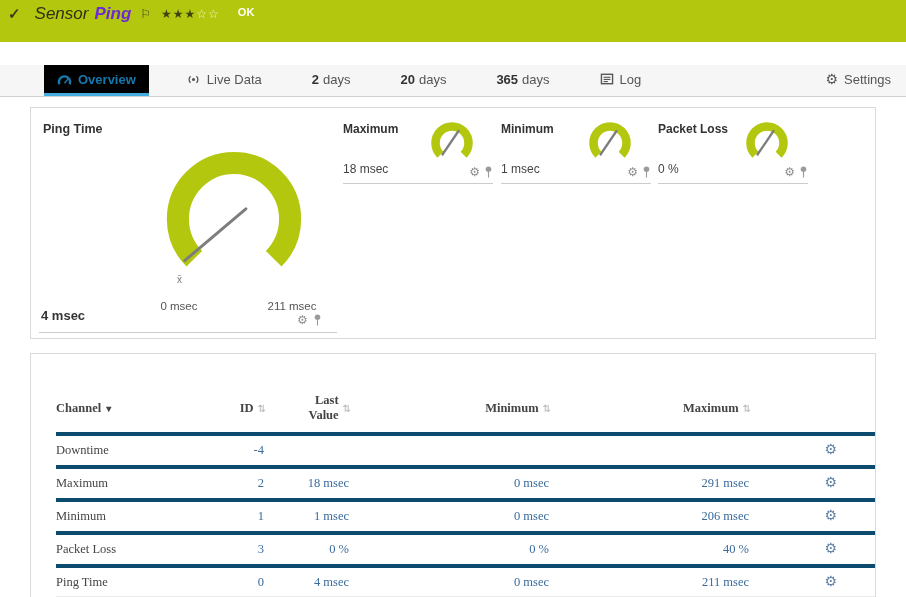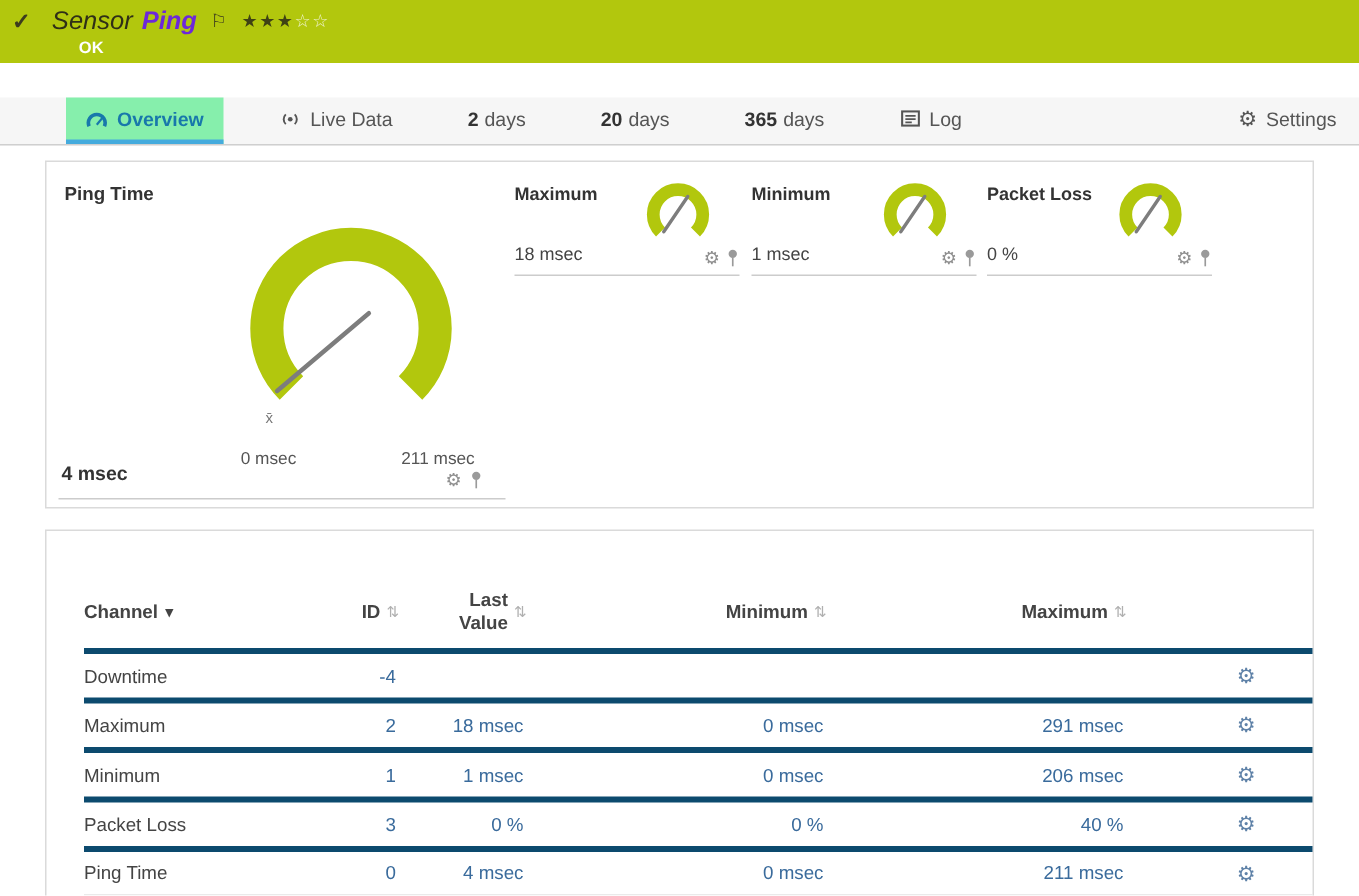--- a/index.html
+++ b/index.html
@@ -3,37 +3,37 @@
 <meta charset="utf-8">
 <style>
   * { margin:0; padding:0; box-sizing:border-box; }
   html,body { width:906px; height:597px; overflow:hidden; background:#fff;
               font-family:"Liberation Sans", sans-serif; }
 
   
   .topbar { height:42px; background:var(--green,#b2c70d); display:flex;
             align-items:flex-start; padding:4px 0 0 8px; }
   .check { font-size:15px; font-weight:700; color:#3c3c1e; margin-top:1px; }
-  .head-main { display:flex; flex-direction:column; margin-left:14px; }
+  .head-main { display:flex; flex-direction:row; margin-left:14px; }
   .title-line { display:flex; align-items:center; }
   .s-type { font-style:italic; font-size:17px; color:#2f2f17; margin-right:6px; }
   .s-name { font-style:italic; font-weight:700; font-size:17px; color:#6d28d9; }
   .flag { margin-left:9px; font-size:12px; color:#3c3c1e; cursor:pointer; }
   .stars { margin-left:10px; font-size:12px; letter-spacing:1px; cursor:pointer; }
   .st-f { color:#3f4214; }
   .st-e { color:#eff3cd; }
   .status { margin-left:18px; margin-top:2px; font-size:11px; font-weight:700; color:#fff; }
 
   
   .tabs { margin-top:23px; height:32px; background:#f6f6f6;
           border-bottom:1px solid #cfcfcf; display:flex; padding-left:44px; }
   .tab { display:flex; align-items:center; gap:6px; padding:0 13px; margin-right:24px;
          font-size:13px; color:#555; cursor:pointer; border-bottom:3px solid transparent; }
   .tab.active { color:var(--tab-blue,#1878ab); font-weight:700;
-                border-bottom-color:var(--tab-underline,#45abdd); background:#86efac;text-align:center; }
+                border-bottom-color:var(--tab-underline,#45abdd); background:#000000;text-align:center; }
   .tab .num { font-weight:700; color:#333; margin-right:-2px; }
   .tab-settings { margin-left:auto; margin-right:2px; }
   .ticon { flex:none; }
   .gearchar { font-size:14px; line-height:1; }
 
   
   .panel { margin:10px 30px 0; background:#fff; border:1px solid #dadada; position:relative; }
   .gauge-panel { height:232px; }
   .table-panel { margin-top:14px; min-height:252px; }
 
@@ -55,21 +55,21 @@
   .icon-pin { cursor:pointer; display:inline-flex; }
 
   .mini { position:absolute; top:14px; width:150px; height:62px; border-bottom:1px solid #ccc; }
   .mini-0 { left:312px; } .mini-1 { left:470px; } .mini-2 { left:627px; }
   .m-title { font-size:12px; font-weight:700; color:#333; }
   .m-value { position:absolute; left:0; top:40px; font-size:12px; color:#444; }
   .m-gauge { position:absolute; right:16px; top:-4px; }
   .m-icons { position:absolute; right:0; top:44px; display:flex; gap:4px; align-items:center; }
 
   
-  .table { padding:30px 0 0 25px; }
+  .table { padding:30px 0 0 25px;font-family:Liberation Serif, serif; }
   .thead, .trow { display:grid; grid-template-columns:140px 70px 85px 200px 200px 1fr;
                   align-items:center; }
   .thead { min-height:48px; font-size:12.5px; font-weight:700; color:#444; }
   .hcell { display:flex; align-items:center; cursor:pointer; }
   .hcell.right { justify-content:flex-end; }
   .sort { font-size:10px; color:#b0b0b0; margin-left:4px; font-weight:400; }
   .caret { font-size:10px; color:#444; margin-left:5px; }
   .lv-wrap { width:44px; text-align:right; line-height:1.2; }
   .trow { height:33px; border-top:4px solid #0c4a6e; font-size:12.5px; }
   .trow:last-child { border-bottom:1px solid #eaeaea; }

